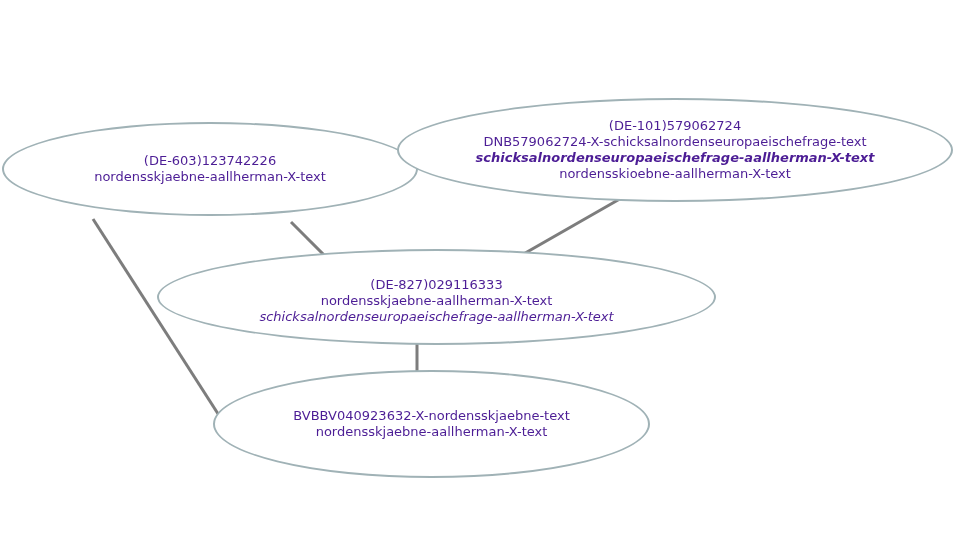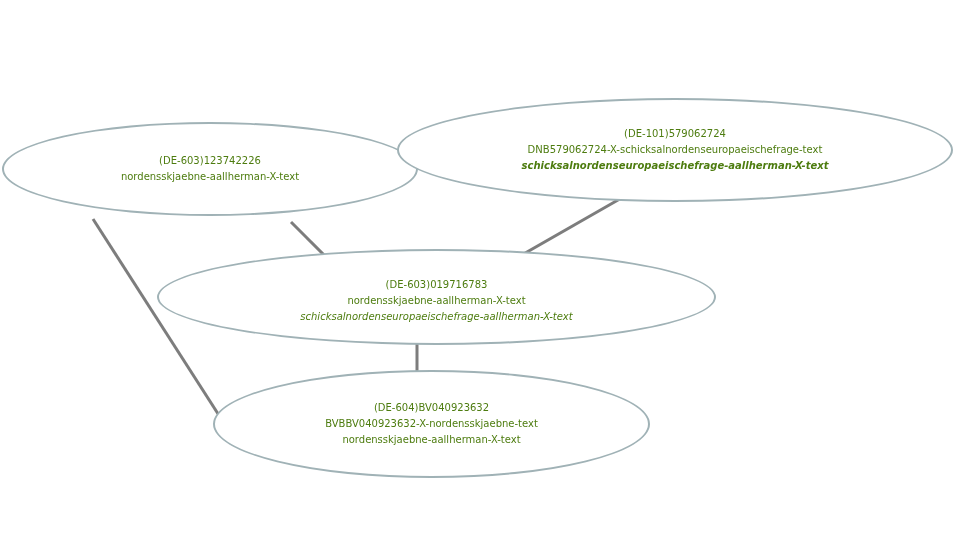--- a/index.html
+++ b/index.html
@@ -32,22 +32,22 @@
     z-index: 2;
     box-sizing: border-box;
     border: 2px solid #a0b2b6;
     border-radius: 50%;
     background: #ffffff;
     display: flex;
     flex-direction: column;
     align-items: center;
     justify-content: center;
     text-align: center;
-    color: #4d7c0f;
-    font-size: 10px;
+    color: #4c1d95;
+    font-size: 13px;
     line-height: 16px;
   }
   .node .line {
     white-space: nowrap;
   }
   .node .line.bold { font-weight: normal; }
   .node .line.italic { font-style: italic; }
   .node .line.bold-italic { font-weight: bold; font-style: italic; }
   .node.n3 { padding-top: 7px; } 
 </style>
@@ -65,27 +65,27 @@
 
   <div class="node n1" style="left:2px; top:122px; width:416px; height:94px;">
     <div class="line">(DE-603)123742226</div>
     <div class="line bold">nordensskjaebne-aallherman-X-text</div>
   </div>
 
   <div class="node n2" style="left:397px; top:98px; width:556px; height:104px;">
     <div class="line">(DE-101)579062724</div>
     <div class="line">DNB579062724-X-schicksalnordenseuropaeischefrage-text</div>
     <div class="line bold-italic">schicksalnordenseuropaeischefrage-aallherman-X-text</div>
+    <div class="line">nordensskioebne-aallherman-X-text</div>
   </div>
 
   <div class="node n3" style="left:157px; top:249px; width:559px; height:96px;">
-    <div class="line">(DE-603)019716783</div>
+    <div class="line">(DE-827)029116333</div>
     <div class="line bold">nordensskjaebne-aallherman-X-text</div>
     <div class="line italic">schicksalnordenseuropaeischefrage-aallherman-X-text</div>
   </div>
 
   <div class="node n4" style="left:213px; top:370px; width:437px; height:108px;">
-    <div class="line">(DE-604)BV040923632</div>
     <div class="line">BVBBV040923632-X-nordensskjaebne-text</div>
     <div class="line bold">nordensskjaebne-aallherman-X-text</div>
   </div>
 
 </div>
 
 </body></html>

